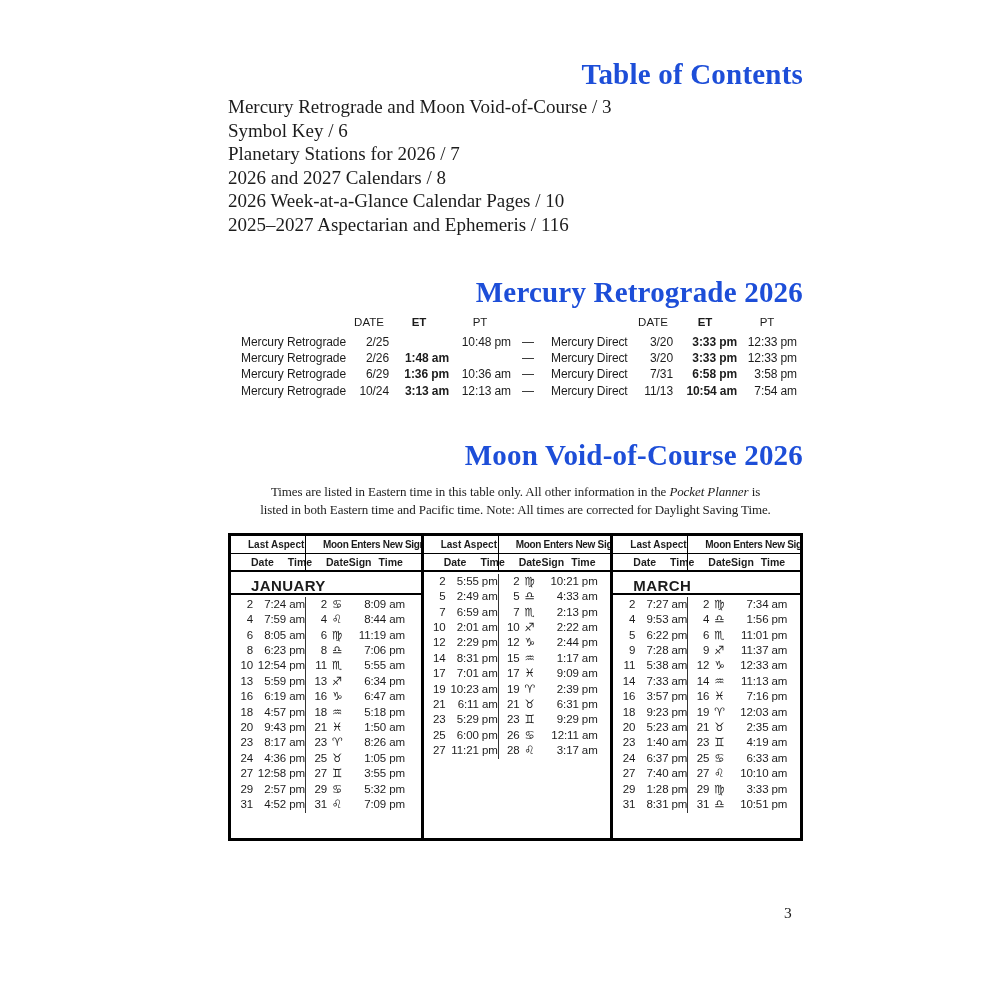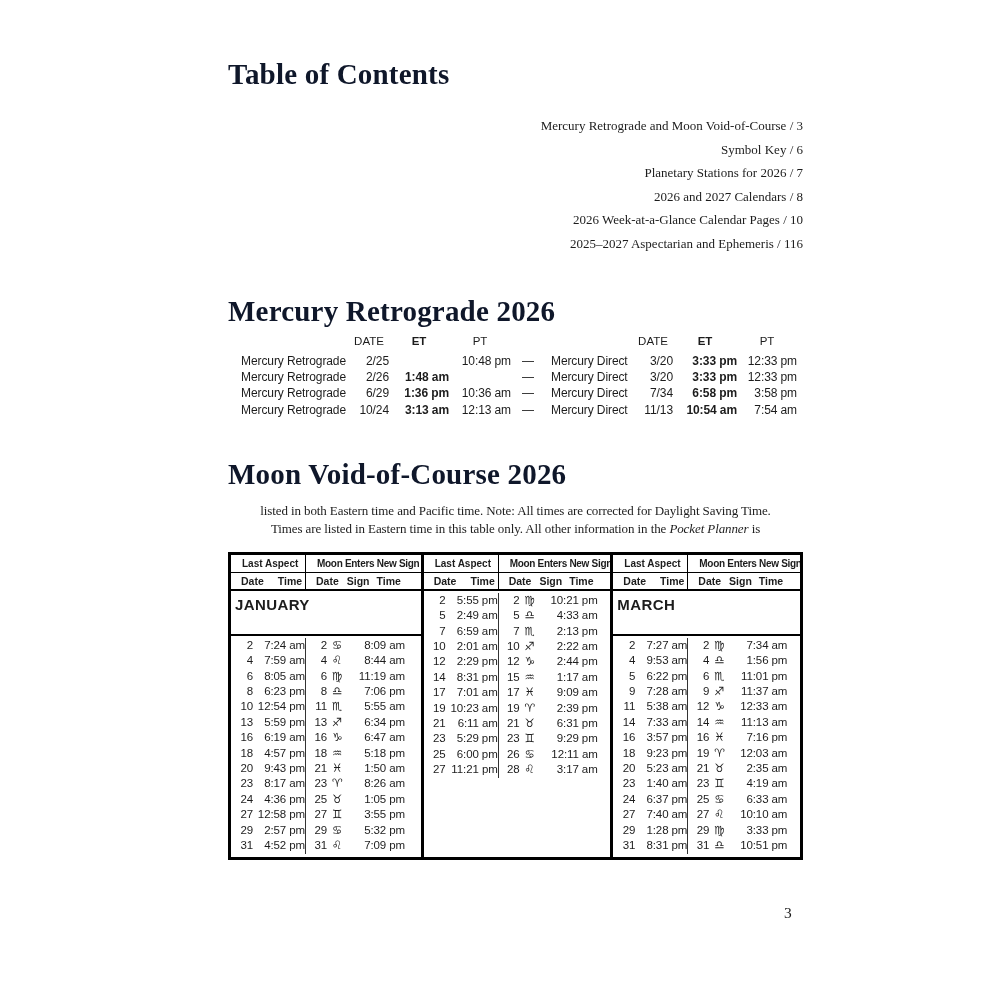--- a/index.html
+++ b/index.html
@@ -1,21 +1,21 @@
 <!DOCTYPE html>
 <html><head>
 <meta charset="utf-8">
 <style>
   *{margin:0;padding:0;box-sizing:border-box}
   html,body{width:1000px;height:1000px;background:#ffffff;color:#1c1c1c;
     font-family:"Liberation Serif",serif;-webkit-font-smoothing:antialiased}
   .content{position:absolute;left:228px;top:0;width:575px}
-  .serif-title{font-weight:bold;text-align:left;font-size:29px;letter-spacing:.2px;color:#0f172a}
+  .serif-title{font-weight:bold;text-align:right;font-size:29px;letter-spacing:.2px;color:#1d4ed8}
   #toc-title{margin-top:58px}
-  .toc{margin-top:23px;text-align:right;font-size:13px;line-height:23.5px}
+  .toc{margin-top:4px;text-align:left;font-size:19px;line-height:23.5px}
   .toc .toc-line i{font-style:italic}
   #mercury-title{margin-top:40px}
   .merc{margin-top:6px;width:563px;margin-left:auto;margin-right:auto;
     font-family:"Liberation Sans",sans-serif;font-size:12px}
   .mhead,.mrow{display:grid;grid-template-columns:115px 40px 60px 62px 34px 88px 40px 64px 60px;}
   .mhead{font-size:11.5px;line-height:15px;margin-bottom:4px}
   .mhead span{text-align:center}
   .mrow{line-height:16.2px;letter-spacing:-0.1px}
   .r{text-align:right}.c{text-align:center}.b{font-weight:bold}
   .ml{text-align:right;padding-right:3px}
@@ -24,31 +24,31 @@
   #moon-title{margin-top:40px}
   .note{margin-top:11px;text-align:center;font-size:13px;line-height:18.5px;letter-spacing:-0.1px;white-space:nowrap}
   .note .line{display:block}
   .note i{font-style:italic}
   .voc{margin-top:13px;height:308px;border:3px solid #000;display:grid;grid-template-columns:1fr 1fr 1fr;
     font-family:"Liberation Sans",sans-serif;background:#fff}
   .voc-section{overflow:hidden}
   .voc-section + .voc-section{border-left:3px solid #000}
   .vh1{display:grid;grid-template-columns:74px 1fr;height:18px;border-bottom:1px solid #000;
     font-size:10px;font-weight:bold;line-height:17px}
-  .vh1 .cell{padding-left:11px;white-space:nowrap}
+  .vh1 .cell{padding-left:17px;white-space:nowrap}
   .vh1 .cell + .cell{border-left:1px solid #000;letter-spacing:-0.3px}
   .vh2{display:grid;grid-template-columns:74px 1fr;height:18px;border-bottom:2px solid #000;
     font-size:10.5px;font-weight:bold;line-height:16px}
-  .vh2 .cell{padding-left:10px;white-space:nowrap}
+  .vh2 .cell{padding-left:20px;white-space:nowrap}
   .vh2 .cell + .cell{border-left:1px solid #000}
   .vh2 .t-time{margin-left:14px}
-  .vh2 .t-sign{margin-left:8px}
+  .vh2 .t-sign{margin-left:0}
   .vh2 .t-time2{margin-left:7px}
-  .vmonth{height:45px;line-height:28px;border-bottom:2px solid #000;font-size:15px;font-weight:bold;
-    padding-left:4px;letter-spacing:.4px}
+  .vmonth{height:23px;line-height:28px;border-bottom:2px solid #000;font-size:15px;font-weight:bold;
+    padding-left:20px;letter-spacing:.4px}
   .vrows{padding-top:2px}
   .vrow{display:grid;grid-template-columns:20px 52px 22px 20px 58px;line-height:15.4px;font-size:11.5px;
     padding-left:2px;letter-spacing:-0.1px}
   .vrow .ed{border-left:1px solid #333}
   .vrow .sg{font-family:"DejaVu Sans",sans-serif;font-size:11.5px;text-align:center}
   .pagenum{position:absolute;left:784px;top:904px;font-size:15.5px}
 </style>
 </head>
 <body>
 
@@ -102,43 +102,43 @@
           <span class="met">3:33 pm</span>
           <span class="r">12:33 pm</span>
         </div>
         <div class="mrow">
           <span class="ml">Mercury Retrograde</span>
           <span class="r">6/29</span>
           <span class="met">1:36 pm</span>
           <span class="r">10:36 am</span>
           <span class="c">—</span>
           <span class="ml2">Mercury Direct</span>
-          <span class="r">7/34</span>
+          <span class="r">7/31</span>
           <span class="met">6:58 pm</span>
           <span class="r">3:58 pm</span>
         </div>
         <div class="mrow">
           <span class="ml">Mercury Retrograde</span>
           <span class="r">10/24</span>
           <span class="met">3:13 am</span>
           <span class="r">12:13 am</span>
           <span class="c">—</span>
           <span class="ml2">Mercury Direct</span>
           <span class="r">11/13</span>
           <span class="met">10:54 am</span>
           <span class="r">7:54 am</span>
         </div>
       </div>
   </div>
 
   <h1 class="serif-title" id="moon-title">Moon Void-of-Course 2026</h1>
 
   <p class="note">
+    <span class="line"><span>Times are listed in Eastern time in this table only. All other information in the </span><i>Pocket Planner</i><span> is</span></span>
     <span class="line">listed in both Eastern time and Pacific time. Note: All times are corrected for Daylight Saving Time.</span>
-    <span class="line"><span>Times are listed in Eastern time in this table only. All other information in the </span><i>Pocket Planner</i><span> is</span></span>
   </p>
 
   <div class="voc">
 
     <div class="voc-section">
       <div class="vh1">
         <div class="cell">Last Aspect</div>
         <div class="cell">Moon Enters New Sign</div>
       </div>
       <div class="vh2">

